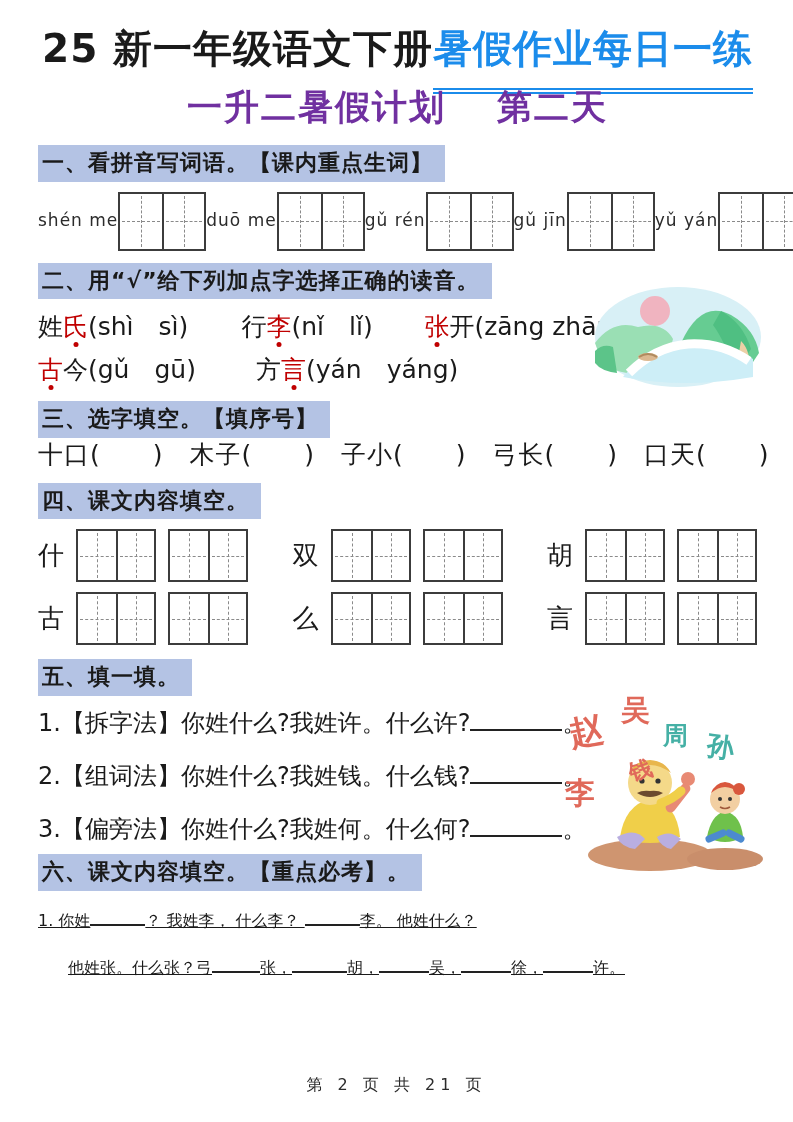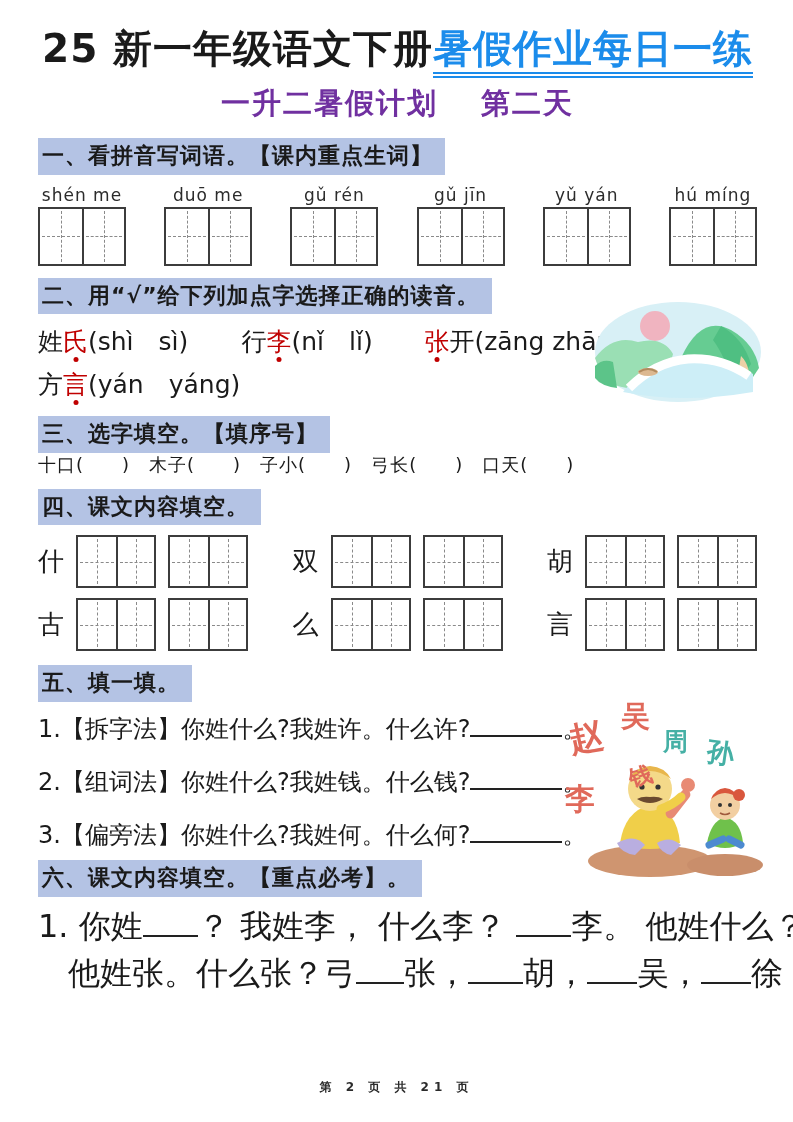--- a/index.html
+++ b/index.html
@@ -2,83 +2,83 @@
 <html><head>
 <meta charset="utf-8">
 <style>
   * { margin:0; padding:0; box-sizing:border-box; }
   html,body { width:793px; height:1122px; background:#ffffff; overflow:hidden;
     font-family:"DejaVu Sans", sans-serif; color:#1a1a1a; }
   .page { position:relative; width:793px; height:1122px; padding:22px 36px 0 38px; }
 
   
   .title1 { text-align:center; font-size:39px; font-weight:bold; letter-spacing:1px; white-space:nowrap; }
-  .title1 .blue { color:#1b8ceb; border-bottom:6px double #1b8ceb; padding-bottom:1px; }
-  .title2 { text-align:center; font-size:29px; font-weight:bold; color:#7030a0; margin-top:8px; letter-spacing:2px; white-space:nowrap; }
+  .title1 .blue { color:#1b8ceb; border-bottom:6px double #1b8ceb; padding-bottom:17px; }
+  .title2 { text-align:center; font-size:35px; font-weight:bold; color:#7030a0; margin-top:8px; letter-spacing:2px; white-space:nowrap; }
 
   
   .sec-head { display:inline-block; background:#b4c3e4; font-weight:bold; font-size:22px;
     padding:4px 12px 4px 4px; line-height:1.3; letter-spacing:1px; }
 
   
   .tian-pair { display:flex; border:2px solid #3c3c3c; background:#fff; }
   .tian-cell { position:relative; }
   .tian-cell + .tian-cell { border-left:2px solid #3c3c3c; }
   .tian-cell::before { content:""; position:absolute; left:50%; top:2px; bottom:2px; border-left:1px dashed #8a8a8a; }
   .tian-cell::after  { content:""; position:absolute; top:50%; left:2px; right:2px; border-top:1px dashed #8a8a8a; }
   .cell-lg { width:42px; height:55px; }
   .cell-sm { width:38px; height:49px; }
 
   
   .s1 { margin-top:14px; }
   .py-row { display:flex; justify-content:space-between; margin-top:10px; }
-  .py-group { display:flex; flex-direction:column; align-items:center; }
+  .py-group { display:flex; align-items:center; }
   .py { font-size:17px; color:#2b2b2b; letter-spacing:1px; margin-bottom:2px; white-space:nowrap; }
 
   
   .s2 { margin-top:12px; position:relative; }
   .read-rows { margin-top:6px; width:600px; }
   .read-row { display:flex; font-size:25px; line-height:43px; white-space:nowrap; }
   .read-item { display:inline-block; }
   .read-row .c1 { width:218px; } .read-row .c2 { width:196px; } .read-row .c3 { flex:1; }
   .rdot { color:#c00000; position:relative; font-weight:500; }
   .rdot::after { content:""; position:absolute; left:50%; transform:translateX(-50%);
     bottom:-6px; width:5px; height:5px; border-radius:50%; background:#c00000; }
   .landscape { position:absolute; right:-6px; top:18px; width:170px; height:108px; }
 
   
   .s3 { margin-top:10px; }
   .opt-row { display:flex; gap:54px; margin:12px 0 10px 128px; font-size:26px; font-weight:bold; color:#c2241a; white-space:nowrap; }
-  .fill-row { font-size:18px; letter-spacing:1px; white-space:nowrap; }
+  .fill-row { font-size:25px; letter-spacing:1px; white-space:nowrap; }
 
   
   .s4 { margin-top:12px; }
   .zc-row { display:flex; justify-content:space-between; align-items:center; margin-top:10px; }
   .zc-group { display:flex; align-items:center; gap:12px; }
   .zc-label { font-size:26px; }
 
   
   .s5 { margin-top:14px; position:relative; }
   .s5-lines { width:575px; margin-top:12px; }
   .s5-line { font-size:24px; line-height:30px; margin-bottom:23px; white-space:nowrap; }
   .figures { position:absolute; right:-8px; top:28px; width:200px; height:188px; }
   .fig-char { position:absolute; font-weight:bold; }
   .dc-red { color:#e0695a; } .dc-teal { color:#45b0a5; }
 
   
   .s6 { margin-top:2px; }
-  .s6-line { font-size:32px; line-height:35px; margin-top:12px; white-space:nowrap; }
+  .s6-line { font-size:16px; line-height:35px; margin-top:12px; white-space:nowrap;text-decoration:underline; }
   .indent { padding-left:30px; }
 
   
   .bl { display:inline-block; border-bottom:2px solid #222; height:0.85em; vertical-align:baseline; }
   .w38{width:38px} .w45{width:45px} .w48{width:48px} .w50{width:50px} .w55{width:55px} .w62{width:62px} .w92{width:92px}
 
   .footer { position:absolute; left:0; right:0; bottom:26px; text-align:center;
-    font-size:12px; font-weight:bold; letter-spacing:5px; color:#2b2b2b; }
+    font-size:16px; font-weight:normal; letter-spacing:5px; color:#2b2b2b; }
 </style>
 </head>
 <body>
 
 <div class="page">
 
   <div class="title1">
     <span>25 新一年级语文下册</span><span class="blue">暑假作业每日一练</span>
   </div>
   <div class="title2">一升二暑假计划　 第二天</div>
@@ -148,20 +148,21 @@
       <path d="M2,70 Q10,62 20,66 L24,92 Q8,90 2,82 Z" fill="#5cc489"></path>
     </svg>
 
     <div class="read-rows">
       <div class="read-row">
         <span class="read-item c1"><span>姓</span><span class="rdot">氏</span><span></span><span>(shì　sì)</span></span>
         <span class="read-item c2"><span>行</span><span class="rdot">李</span><span></span><span>(nǐ　lǐ)</span></span>
         <span class="read-item c3"><span></span><span class="rdot">张</span><span>开</span><span>(zāng zhāng)</span></span>
       </div>
       <div class="read-row">
+        <span class="read-item c1"><span></span><span class="rdot">古</span><span>今</span><span>(gǔ　gū)</span></span>
         <span class="read-item c3"><span>方</span><span class="rdot">言</span><span></span><span>(yán　yáng)</span></span>
       </div>
     </div>
   </div>
 
   <div class="s3">
     <span class="sec-head">三、选字填空。【填序号】</span>
     <div class="fill-row">十口(　　)　木子(　　)　子小(　　)　弓长(　　)　口天(　　)</div>
   </div>
 

